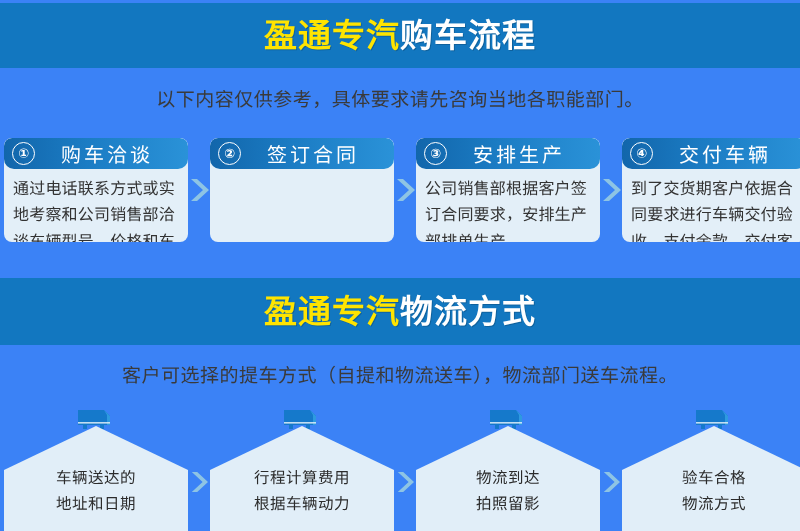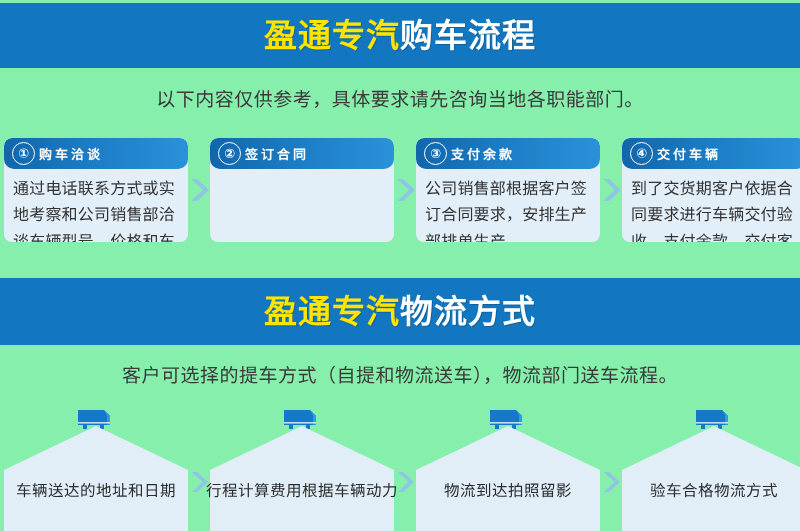--- a/index.html
+++ b/index.html
@@ -13,21 +13,21 @@
     height: 531px;
     overflow: hidden;
     font-family: "DejaVu Sans", "Liberation Sans", sans-serif;
     color: #333333;
   }
 
   .page {
     position: relative;
     width: 800px;
     height: 531px;
-    background: #86efac;
+    background: #3b82f6;
   }
 
   
   .banner {
     position: absolute;
     left: 0;
     width: 800px;
     background: #1277c0;
     display: flex;
     align-items: center;
@@ -108,24 +108,24 @@
     font-weight: bold;
     display: flex;
     align-items: center;
     justify-content: center;
     flex: 0 0 auto;
     line-height: 1;
   }
 
   .step-title {
     color: #ffffff;
-    font-size: 13px;
-    font-weight: bold;
+    font-size: 20px;
+    font-weight: normal;
     letter-spacing: 3px;
-    margin-left: 4px;
+    margin-left: 26px;
     white-space: nowrap;
   }
 
   .step-body {
     padding: 7px 9px 0 9px;
     font-size: 16px;
     line-height: 1.65;
     color: #333333;
     letter-spacing: 0.2px;
   }
@@ -182,21 +182,21 @@
     clip-path: polygon(0% 42%, 50% 0%, 100% 42%, 100% 100%, 0% 100%);
   }
 
   .logi-text {
     position: absolute;
     top: 22px;
     left: 0;
     width: 184px;
     height: 105px;
     display: flex;
-    flex-direction: row;
+    flex-direction: column;
     align-items: center;
     justify-content: center;
     padding-top: 26px;
     box-sizing: border-box;
     font-size: 15.5px;
     line-height: 1.65;
     color: #2b2b2b;
     letter-spacing: 0.5px;
     white-space: nowrap;
   }
@@ -250,21 +250,21 @@
 
     <div class="arrow">
       <svg width="20" height="26" viewBox="0 0 20 26" aria-hidden="true">
         <path d="M2 2 L14 13 L2 24 L8 24 L20 13 L8 2 Z" fill="#8ec4e4"></path>
       </svg>
     </div>
 
     <div class="step-card">
       <div class="step-head">
         <div class="step-num">③</div>
-        <div class="step-title">支付余款</div>
+        <div class="step-title">安排生产</div>
       </div>
       <div class="step-body">公司销售部根据客户签订合同要求，安排生产部排单生产。</div>
     </div>
 
     <div class="arrow">
       <svg width="20" height="26" viewBox="0 0 20 26" aria-hidden="true">
         <path d="M2 2 L14 13 L2 24 L8 24 L20 13 L8 2 Z" fill="#8ec4e4"></path>
       </svg>
     </div>
 

